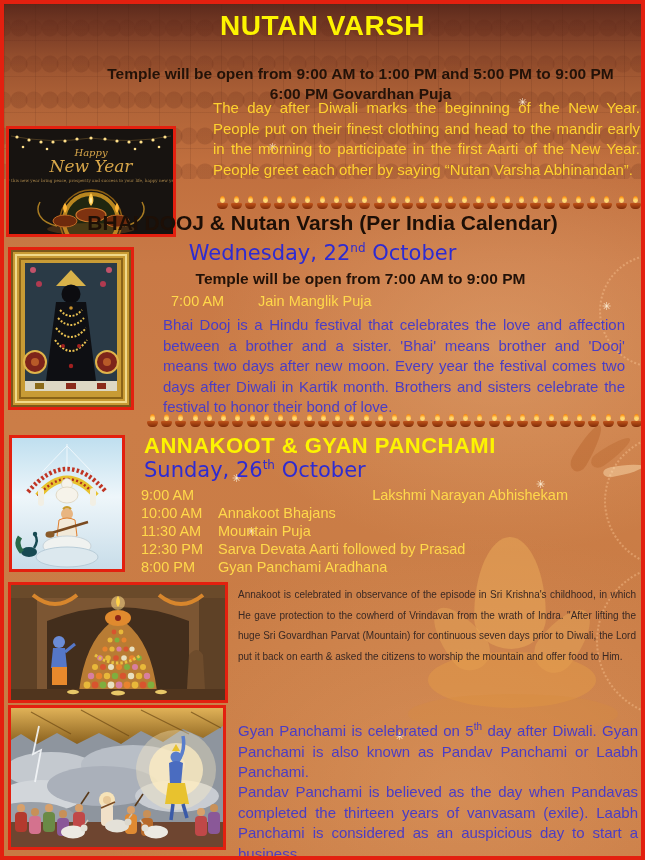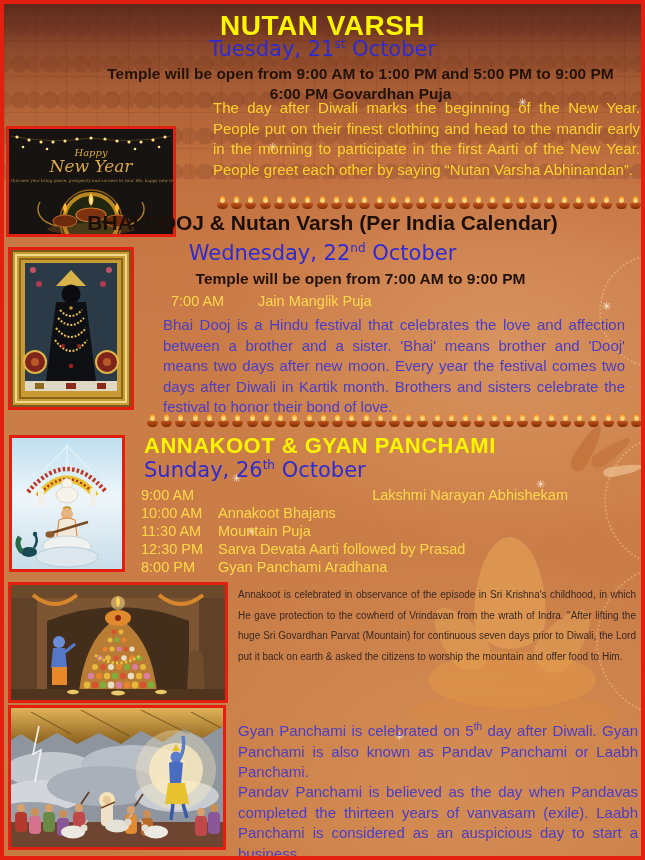--- a/index.html
+++ b/index.html
@@ -68,21 +68,20 @@
 
   <span class="sparkle" style="left:514px;top:92px;">✳</span>
   <span class="sparkle" style="left:264px;top:137px;">✳</span>
   <span class="sparkle" style="left:228px;top:468px;">✳</span>
   <span class="sparkle" style="left:532px;top:474px;">✳</span>
   <span class="sparkle" style="left:243px;top:521px;">✳</span>
   <span class="sparkle" style="left:391px;top:726px;">✳</span>
   <span class="sparkle" style="left:598px;top:296px;">✳</span>
 
   <div class="abs center t-title" style="top:6px;">NUTAN VARSH</div>
-  <div class="abs center t-date" style="top:33px;"><span>Tuesday, 21</span><sup>st</sup><span> October</span></div>
   <div class="abs center t-hours" style="top:61px;">Temple will be open from 9:00 AM to 1:00 PM and 5:00 PM to 9:00 PM</div>
   <div class="abs center t-hours" style="top:81px;">6:00 PM Govardhan Puja</div>
 
   <div class="imgbox" style="left:2px;top:86px;width:170px;height:111px;margin-top:36px;">
     <svg width="164" height="105" viewBox="0 0 164 105">
       <rect width="164" height="105" fill="#171310"></rect>
       <path d="M2,7 Q42,15 82,9 Q122,15 162,7" stroke="#4a3a20" fill="none" stroke-width="1"></path>
       <g fill="#ffe08a">
         <circle cx="8" cy="8" r="1.6"></circle>
           <circle cx="20" cy="11" r="1.6"></circle>

